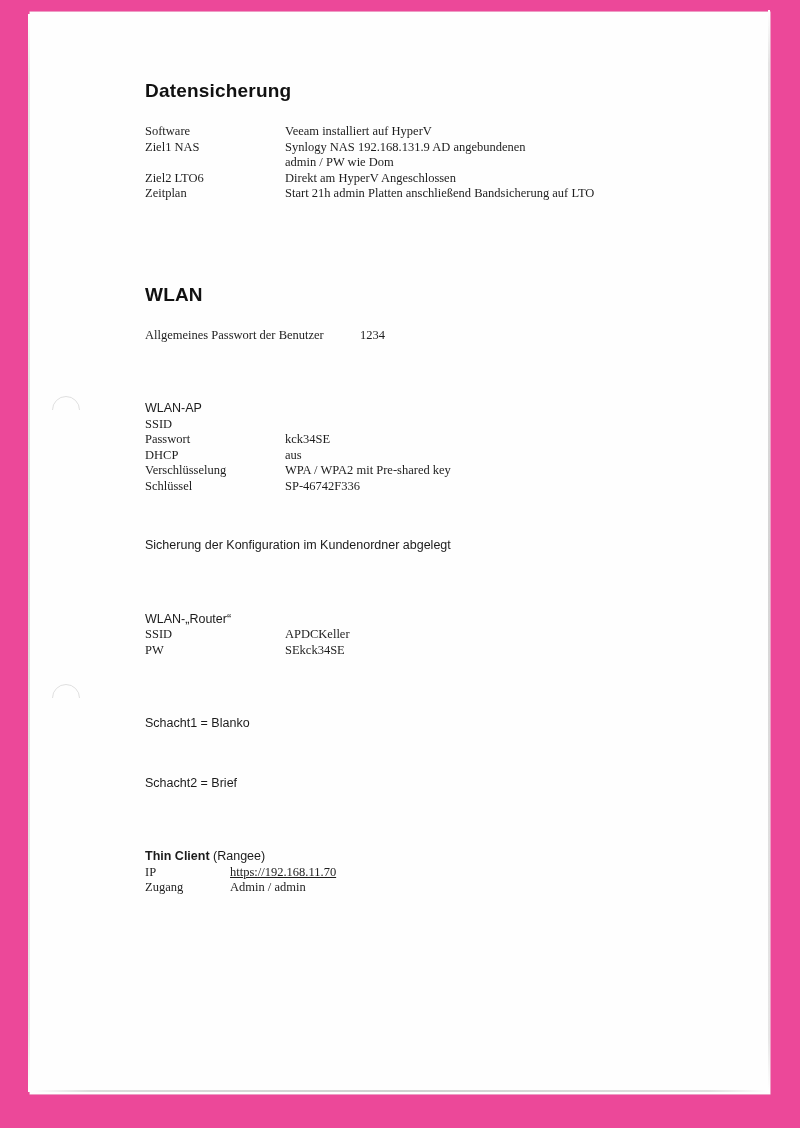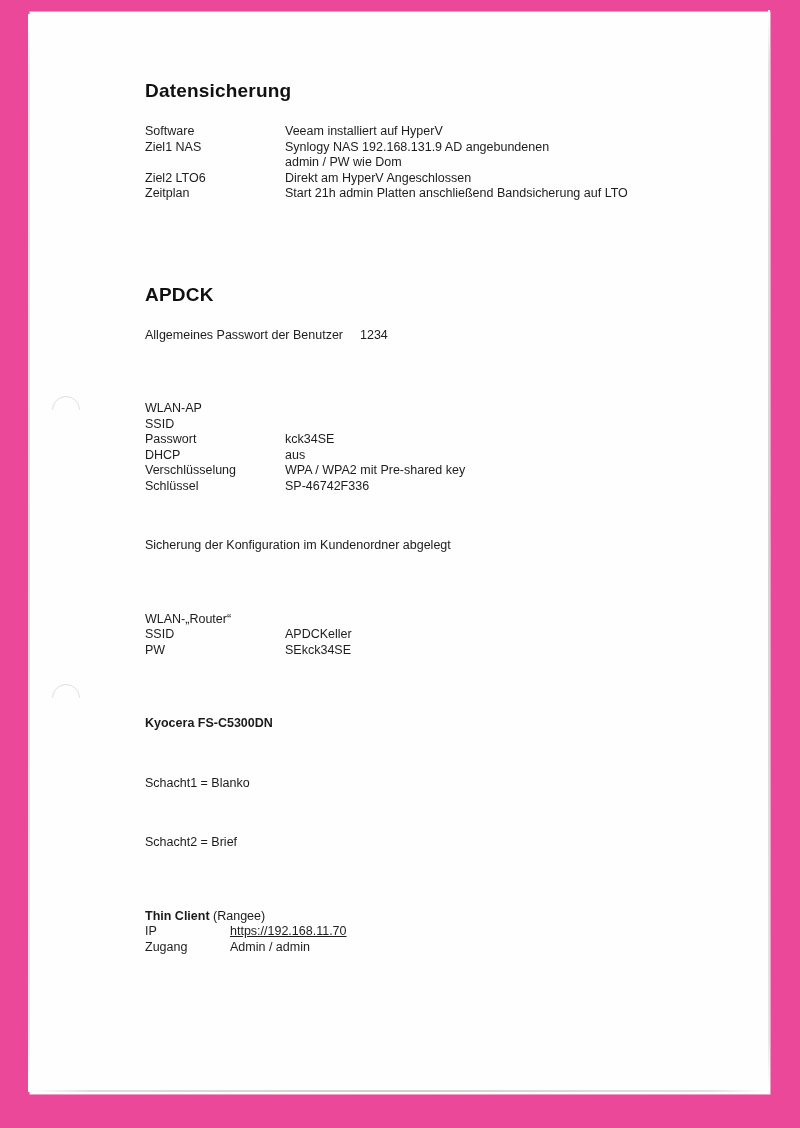--- a/index.html
+++ b/index.html
@@ -82,20 +82,21 @@
   }
   .section-title.wlan { font-size: 19px; }
 
   .block { margin: 0; }
 
   .row {
     display: flex;
     font-size: 12.5px;
     line-height: 15.5px;
     color: #1d1d1d;
+    font-family: Liberation Serif, serif;
   }
   .row .label {
     width: 140px;
     flex: 0 0 140px;
     white-space: pre;
   }
   .row .value {
     flex: 1;
     white-space: pre;
   }
@@ -153,21 +154,21 @@
       </div>
       <div class="row">
         <span class="label">Zeitplan</span>
         <span class="value">Start 21h admin Platten anschließend Bandsicherung auf LTO</span>
       </div>
     </div>
 
     <div class="spacer-xl"></div>
     <div class="spacer-md"></div>
 
-    <h1 class="section-title wlan">APDCK</h1>
+    <h1 class="section-title wlan">WLAN</h1>
     <div class="spacer-md"></div>
 
     <div class="block">
       <div class="row wide-label">
         <span class="label">Allgemeines Passwort der Benutzer</span>
         <span class="value">1234</span>
       </div>
     </div>
 
     <div class="spacer-sm"></div>
@@ -206,21 +207,20 @@
       </div>
       <div class="row">
         <span class="label">PW</span>
         <span class="value">SEkck34SE</span>
       </div>
     </div>
 
     <div class="spacer-sm"></div>
 
     <div class="block">
-      <div class="plain bold">Kyocera FS-C5300DN</div>
       <div class="plain">Schacht1 = Blanko</div>
       <div class="plain">Schacht2 = Brief</div>
     </div>
 
     <div class="spacer-sm"></div>
 
     <div class="block">
       <div class="plain"><span class="bold">Thin Client</span><span> (Rangee)</span></div>
       <div class="row mid-label">
         <span class="label">IP</span>

